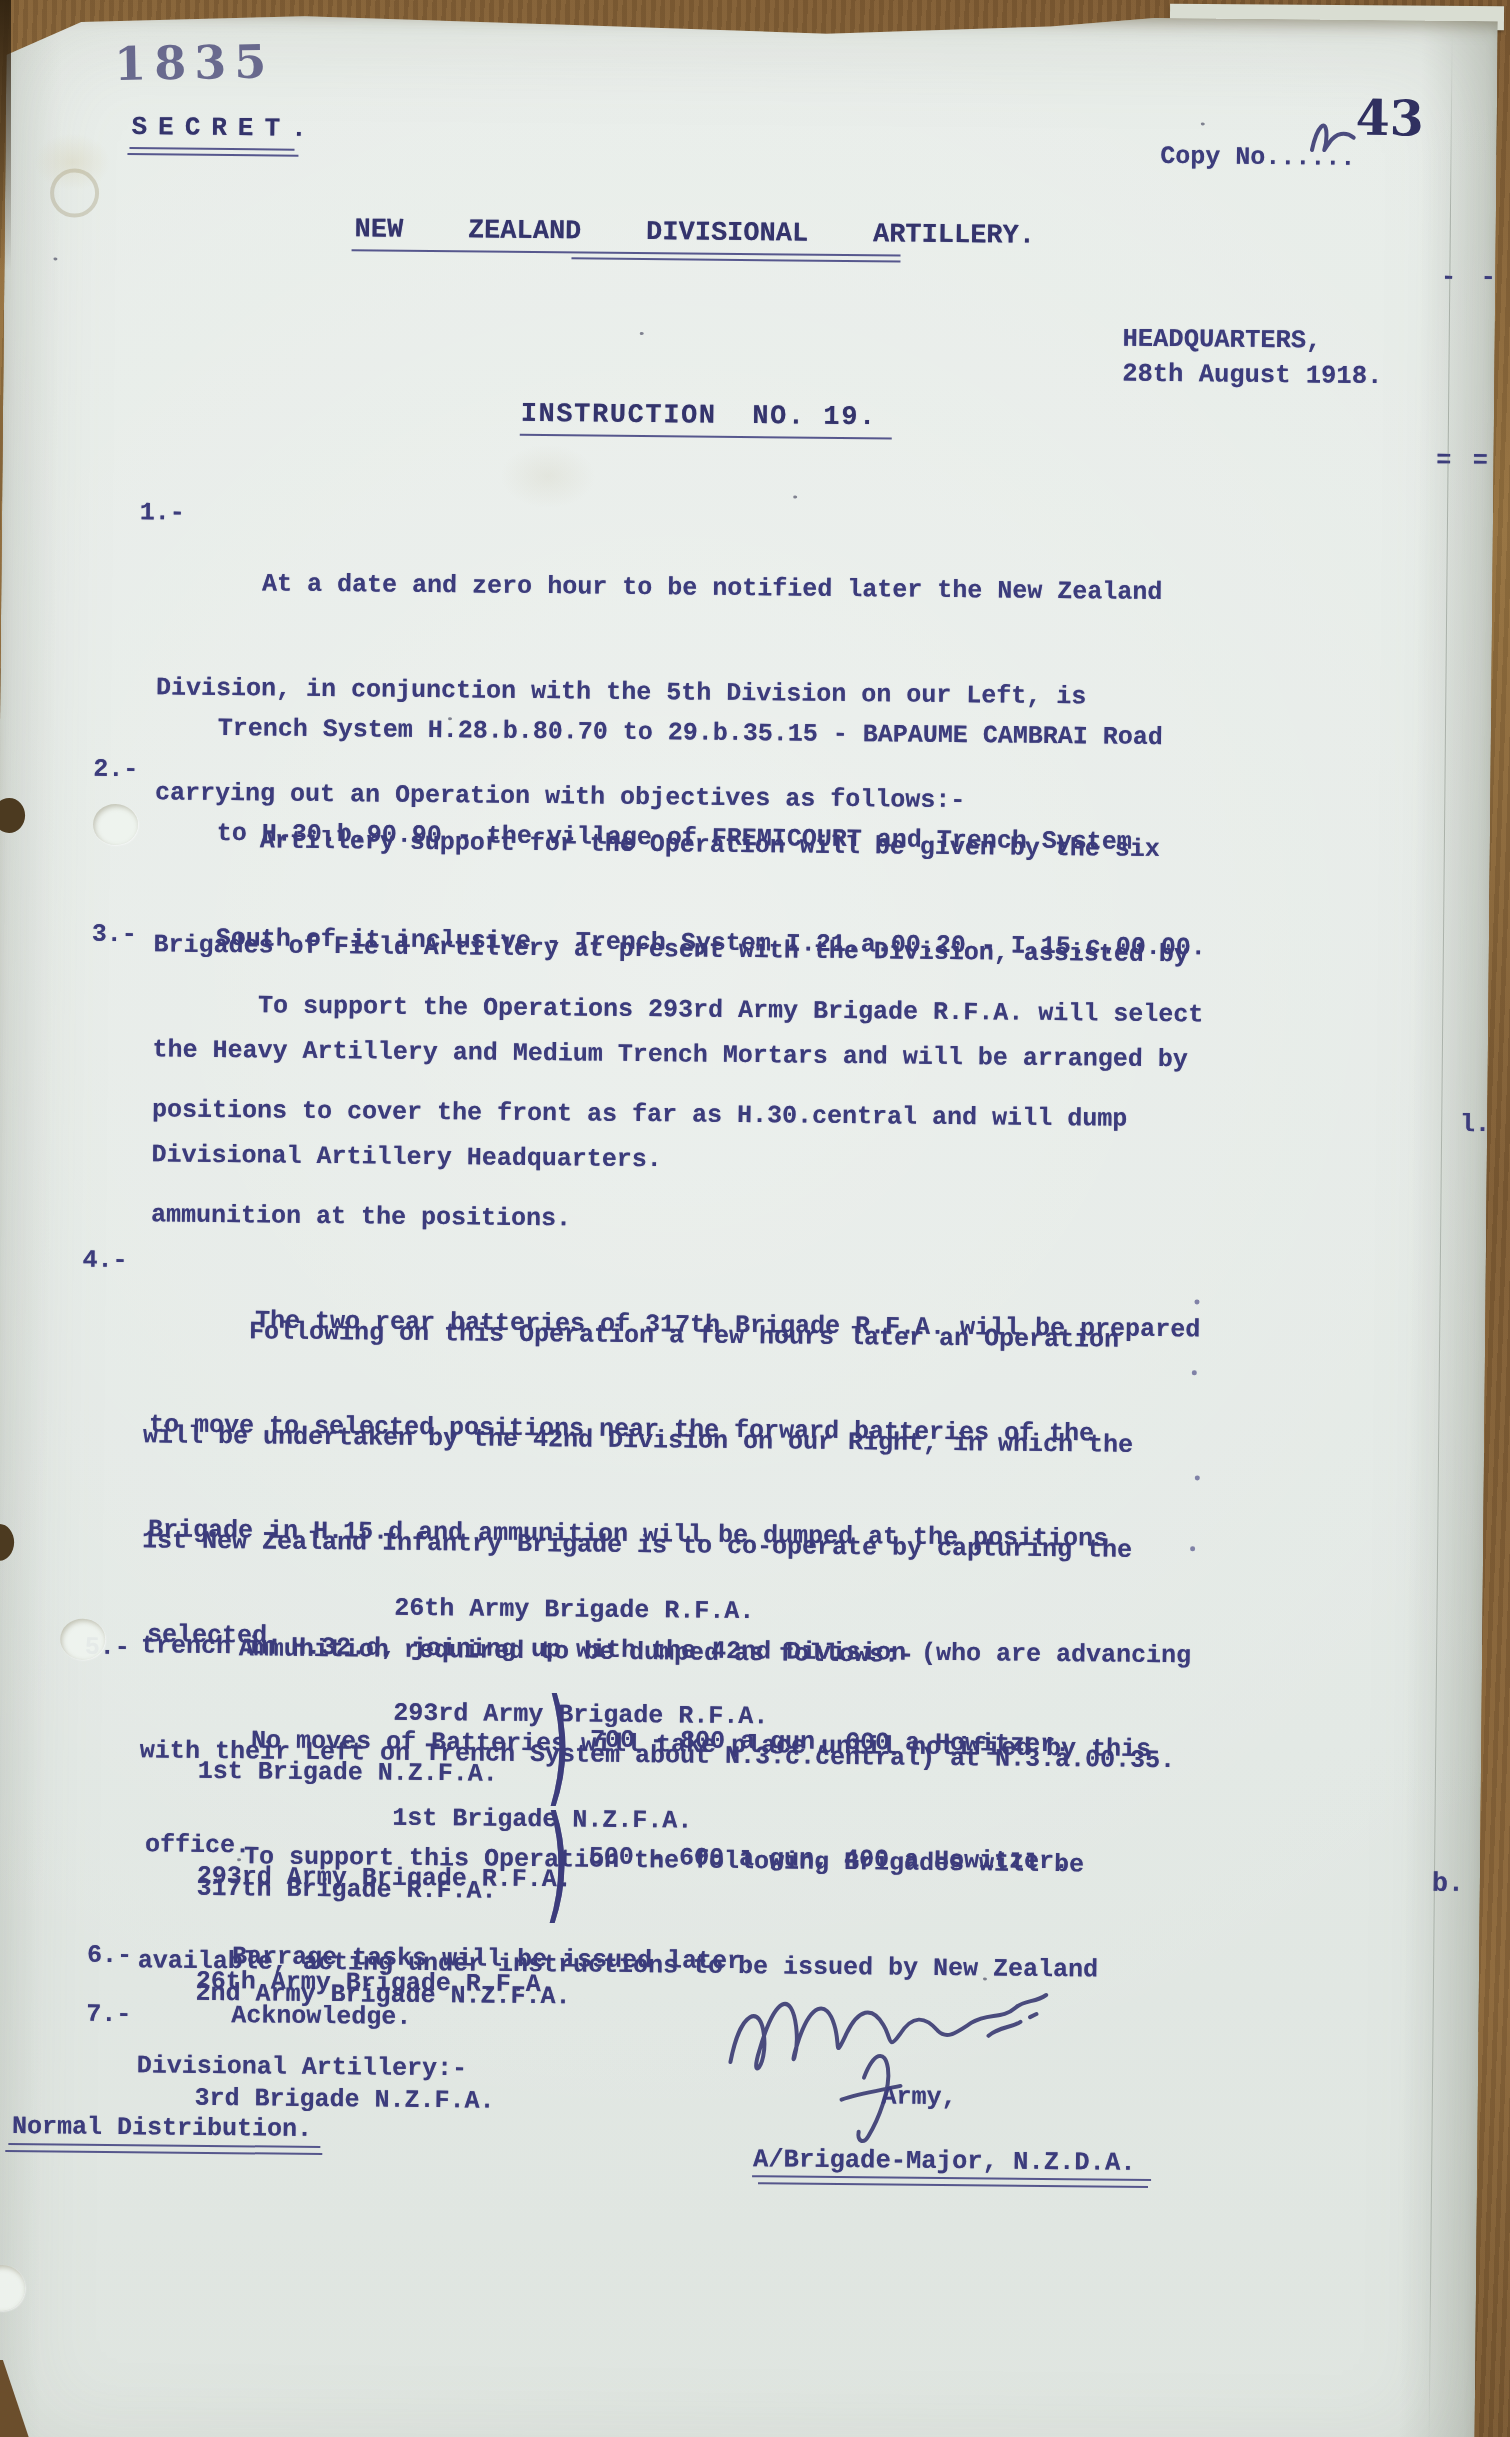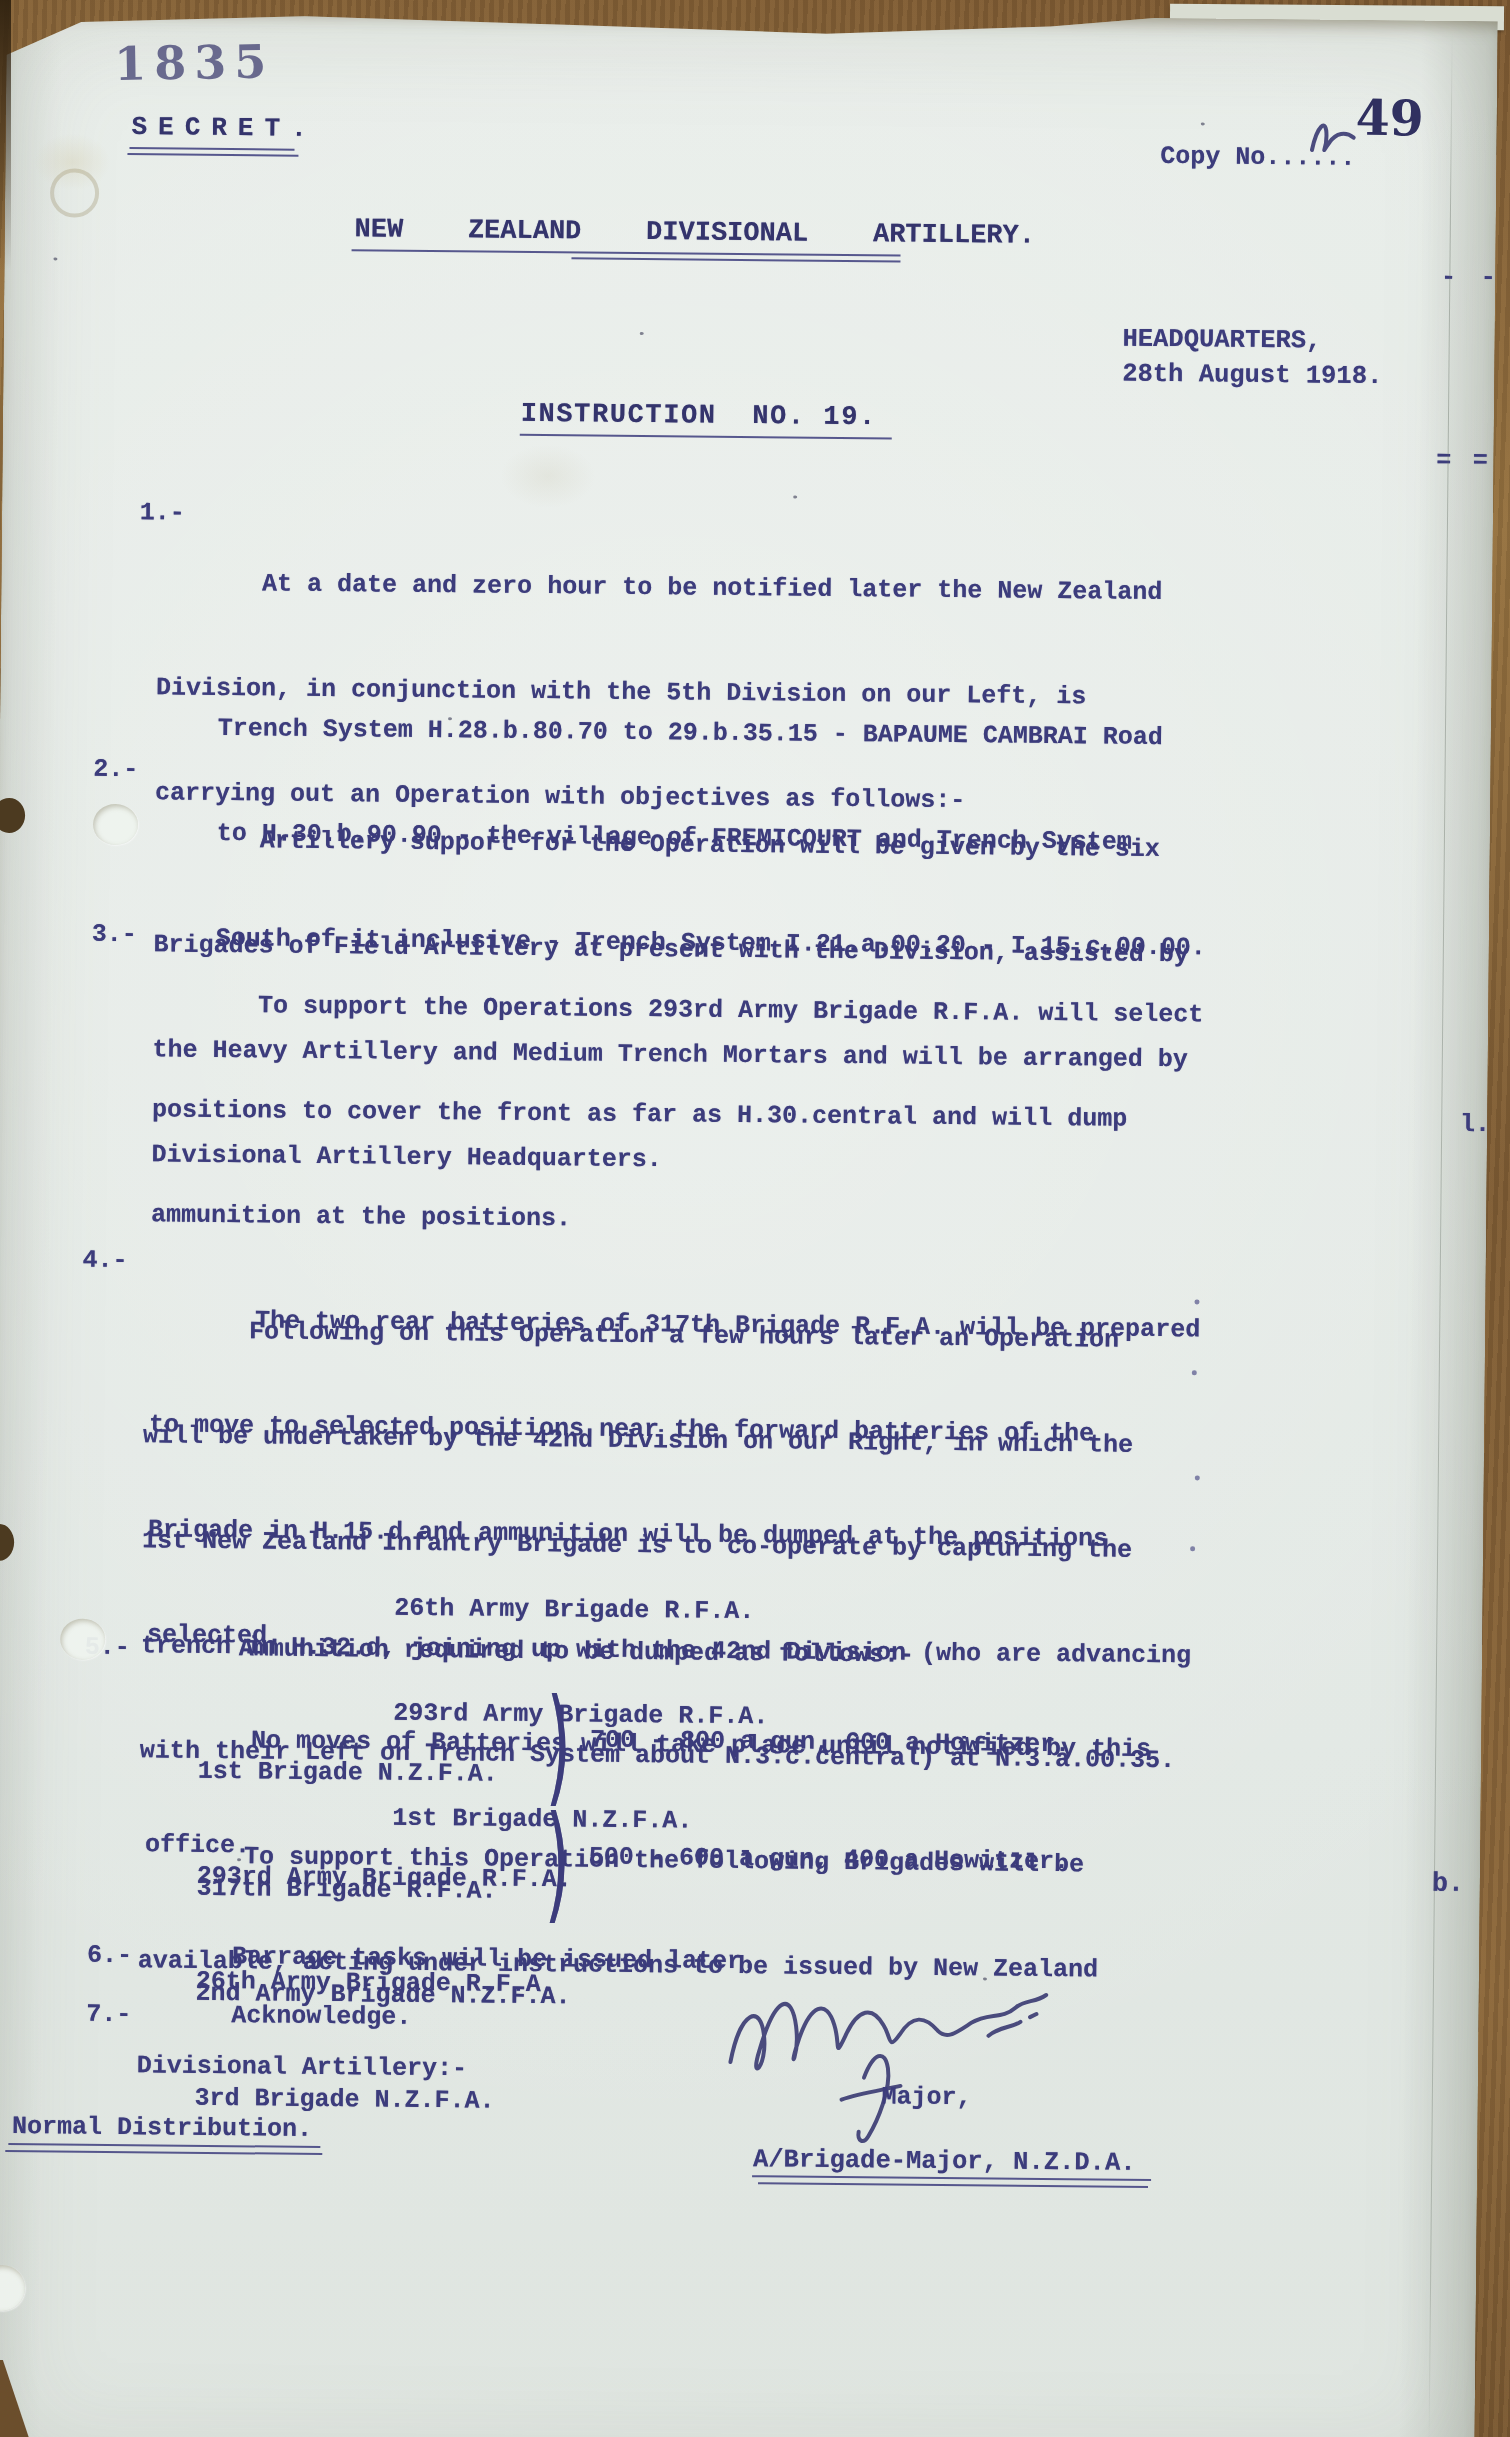--- a/index.html
+++ b/index.html
@@ -64,21 +64,21 @@
 
 <div class="paper">
   <div class="content">
 
     <div class="stampnum" style="left:103px;top:41px;">1835</div>
     <div class="t h" style="left:121px;top:116px;font-size:26px;letter-spacing:11px;">SECRET.</div>
     <div class="rule" style="left:119px;top:153px;width:165px;"></div>
     <div class="rule" style="left:117px;top:159px;width:171px;"></div>
 
     <div class="t" style="left:1150px;top:135px;">Copy No......</div>
-    <div class="bignum" style="left:1345px;top:83px;">49</div>
+    <div class="bignum" style="left:1345px;top:83px;">43</div>
     <svg class="scribble" style="left:1295px;top:103px;" width="56" height="48" viewBox="0 0 70 60">
       <path d="M8 52 C14 22 26 10 26 34 C26 54 18 58 30 42 C38 30 50 28 60 36"></path>
     </svg>
 
     <div class="t h" style="left:345px;top:216px;font-size:27px;">NEW    ZEALAND    DIVISIONAL    ARTILLERY.</div>
     <div class="rule" style="left:342px;top:253px;width:549px;"></div>
     <div class="rule" style="left:562px;top:259px;width:329px;"></div>
 
     <div class="t" style="left:1114px;top:318px;font-size:25.5px;">HEADQUARTERS,</div>
     <div class="t" style="left:1114px;top:353px;font-size:25.5px;">28th August 1918.</div>
@@ -160,21 +160,21 @@
     <div class="t" style="left:94px;top:1944px;">6.-</div>
     <div class="t" style="left:239px;top:1944px;">Barrage tasks will be issued later.</div>
     <div class="t" style="left:94px;top:2003px;">7.-</div>
     <div class="t" style="left:239px;top:2003px;">Acknowledge.</div>
 
     <svg class="scribble" style="left:716px;top:1957px;" width="366" height="191" viewBox="0 0 460 240">
       <path d="M28 132 C40 66 66 58 70 100 C74 138 52 158 64 118 C84 46 104 44 110 86 C115 124 100 146 112 108 C128 56 148 52 158 84 C166 108 158 128 172 98 C188 62 206 60 220 84 C230 100 226 116 240 96 C256 70 272 72 288 90 C300 102 312 92 330 80 C352 66 368 76 386 60 C398 50 410 54 424 44"></path>
       <path d="M352 96 C366 84 380 86 392 78 M404 72 L412 68"></path>
       <path d="M196 150 C208 118 222 114 226 138 C230 164 214 204 202 224 C196 234 188 230 190 218 M168 178 C190 170 216 166 242 160"></path>
     </svg>
-    <div class="t" style="left:890px;top:2078px;">Major,</div>
+    <div class="t" style="left:890px;top:2078px;">Army,</div>
     <div class="t" style="left:762px;top:2142px;font-size:25.5px;">A/Brigade-Major, N.Z.D.A.</div>
     <div class="rule" style="left:761px;top:2175px;width:399px;"></div>
     <div class="rule" style="left:767px;top:2182px;width:390px;"></div>
 
     <div class="t" style="left:20.7px;top:2116px;">Normal Distribution.</div>
     <div class="rule" style="left:17.5px;top:2150px;width:312px;"></div>
     <div class="rule" style="left:14.3px;top:2157px;width:317px;"></div>
 
     <div class="t" style="left:1432px;top:253px;letter-spacing:4.8px;">- -</div>
     <div class="t" style="left:1429px;top:436px;letter-spacing:3.2px;">= =</div>

